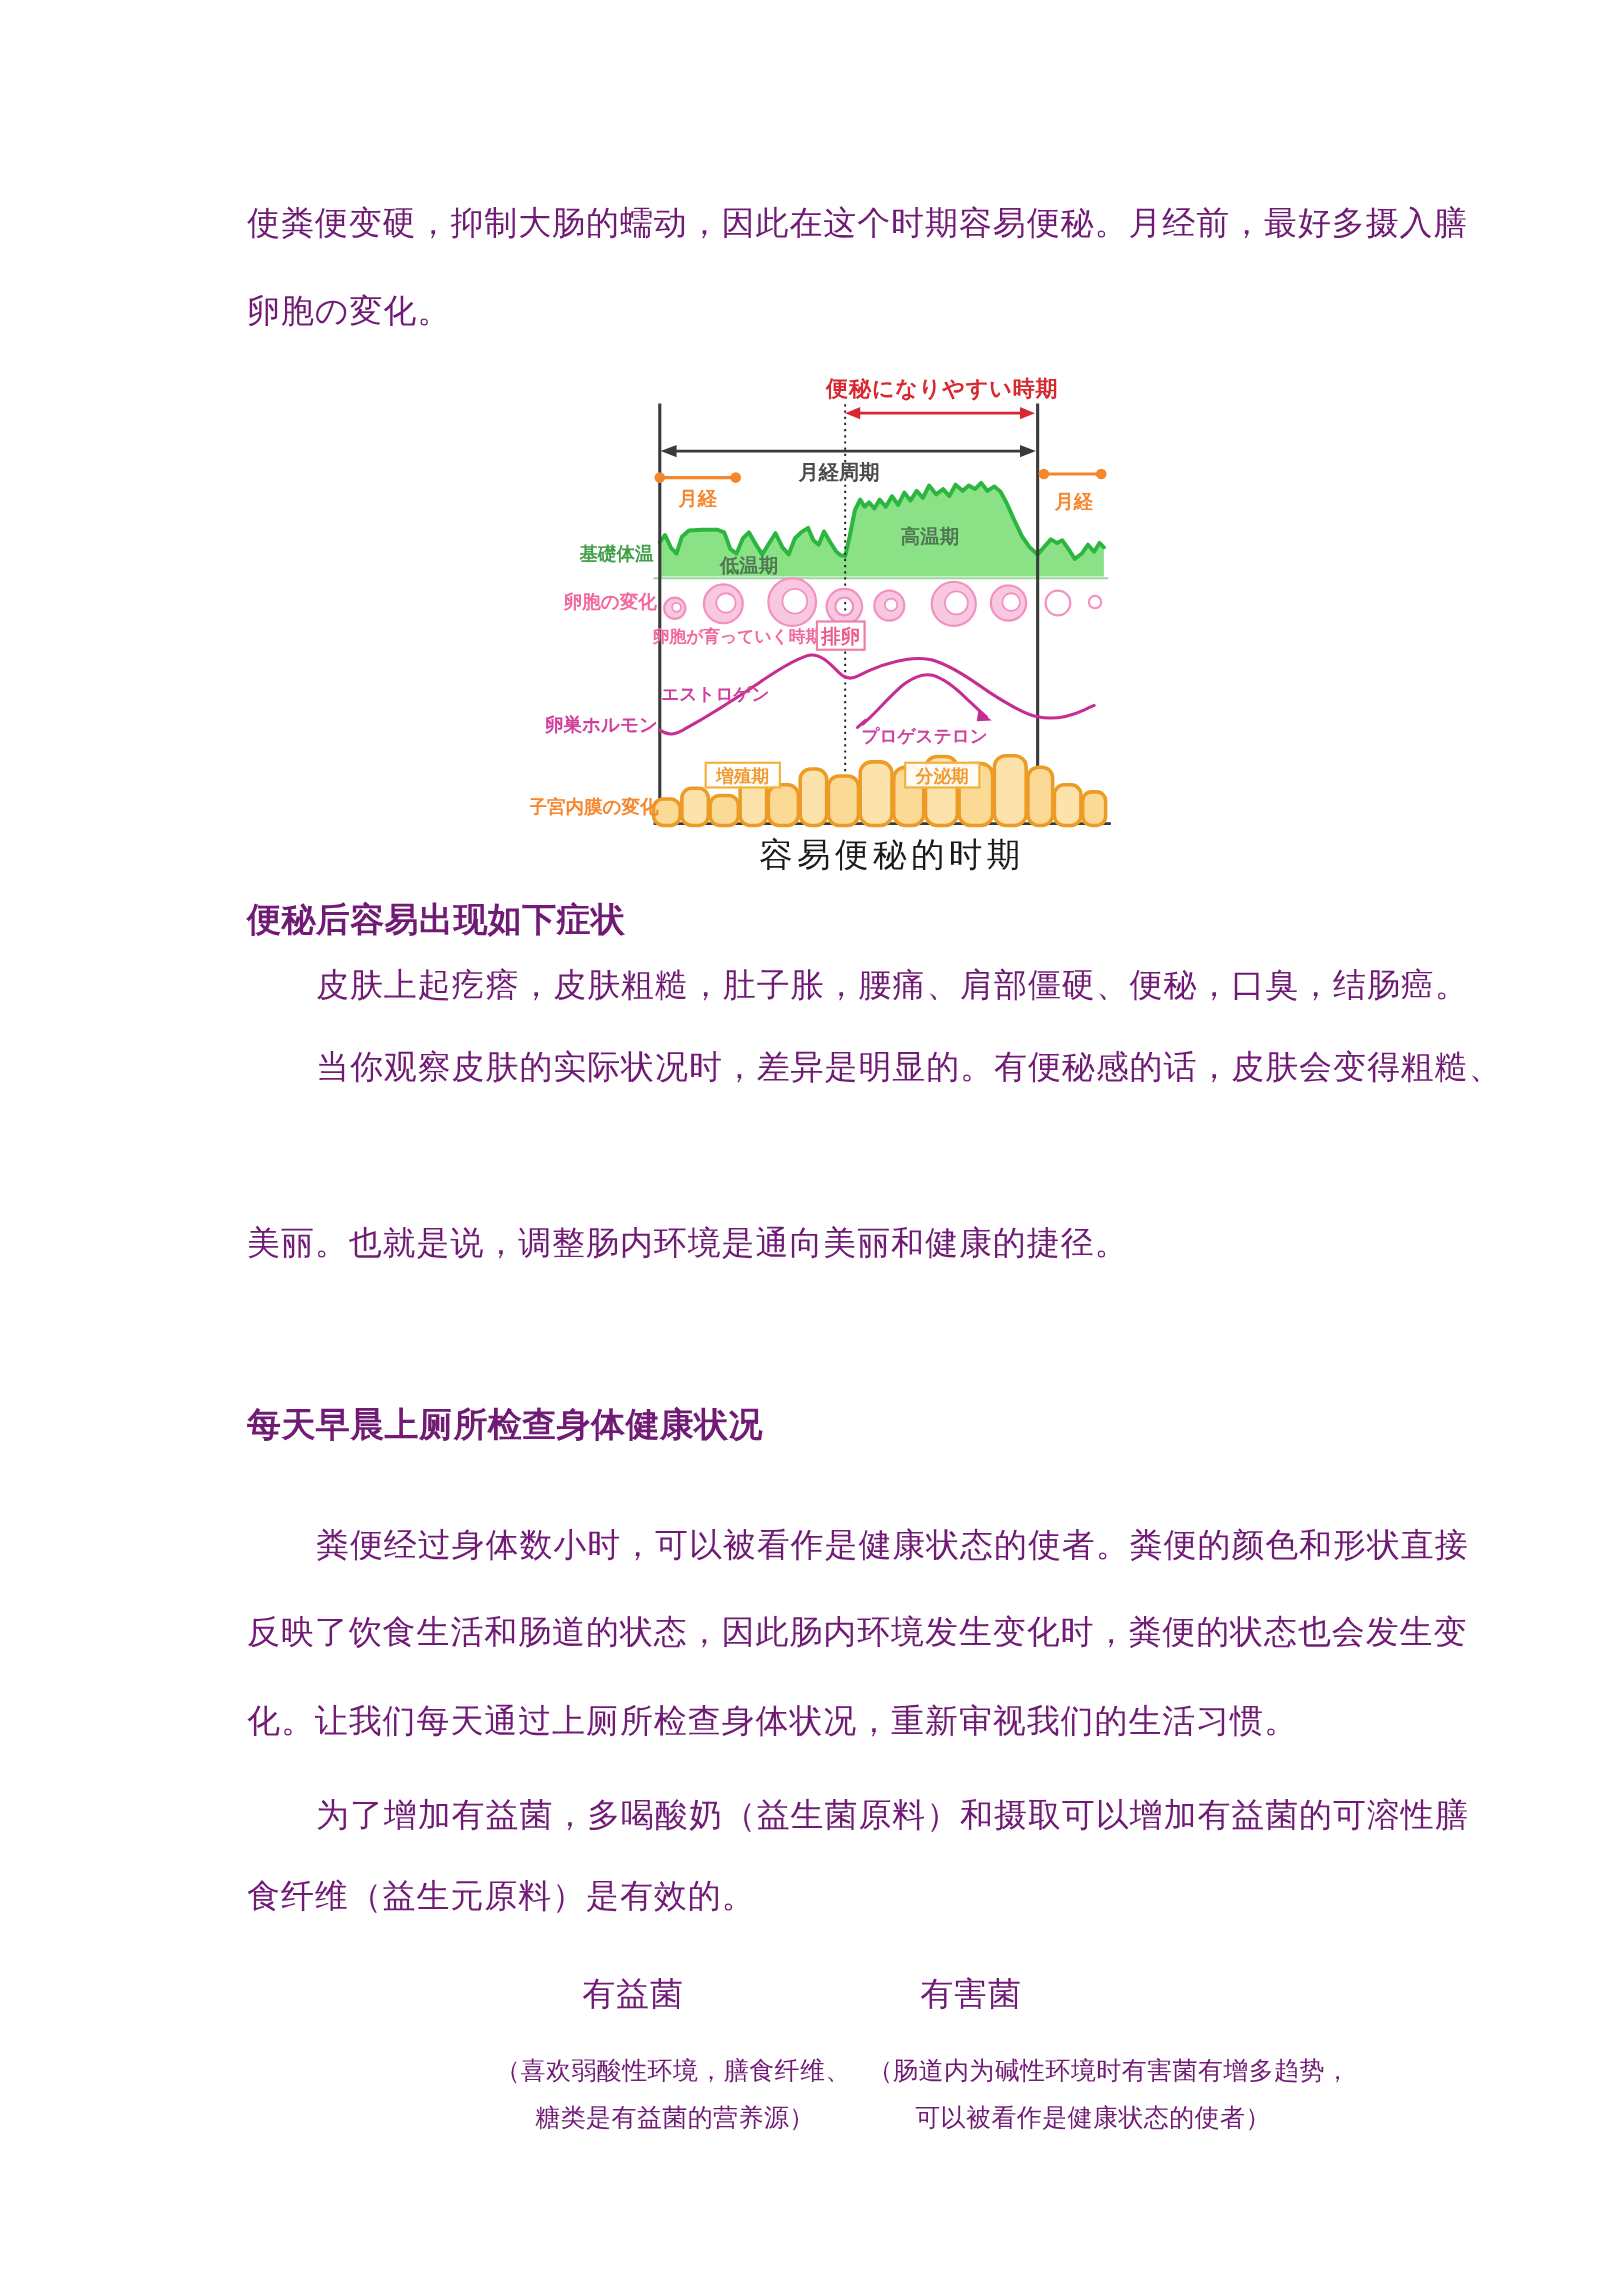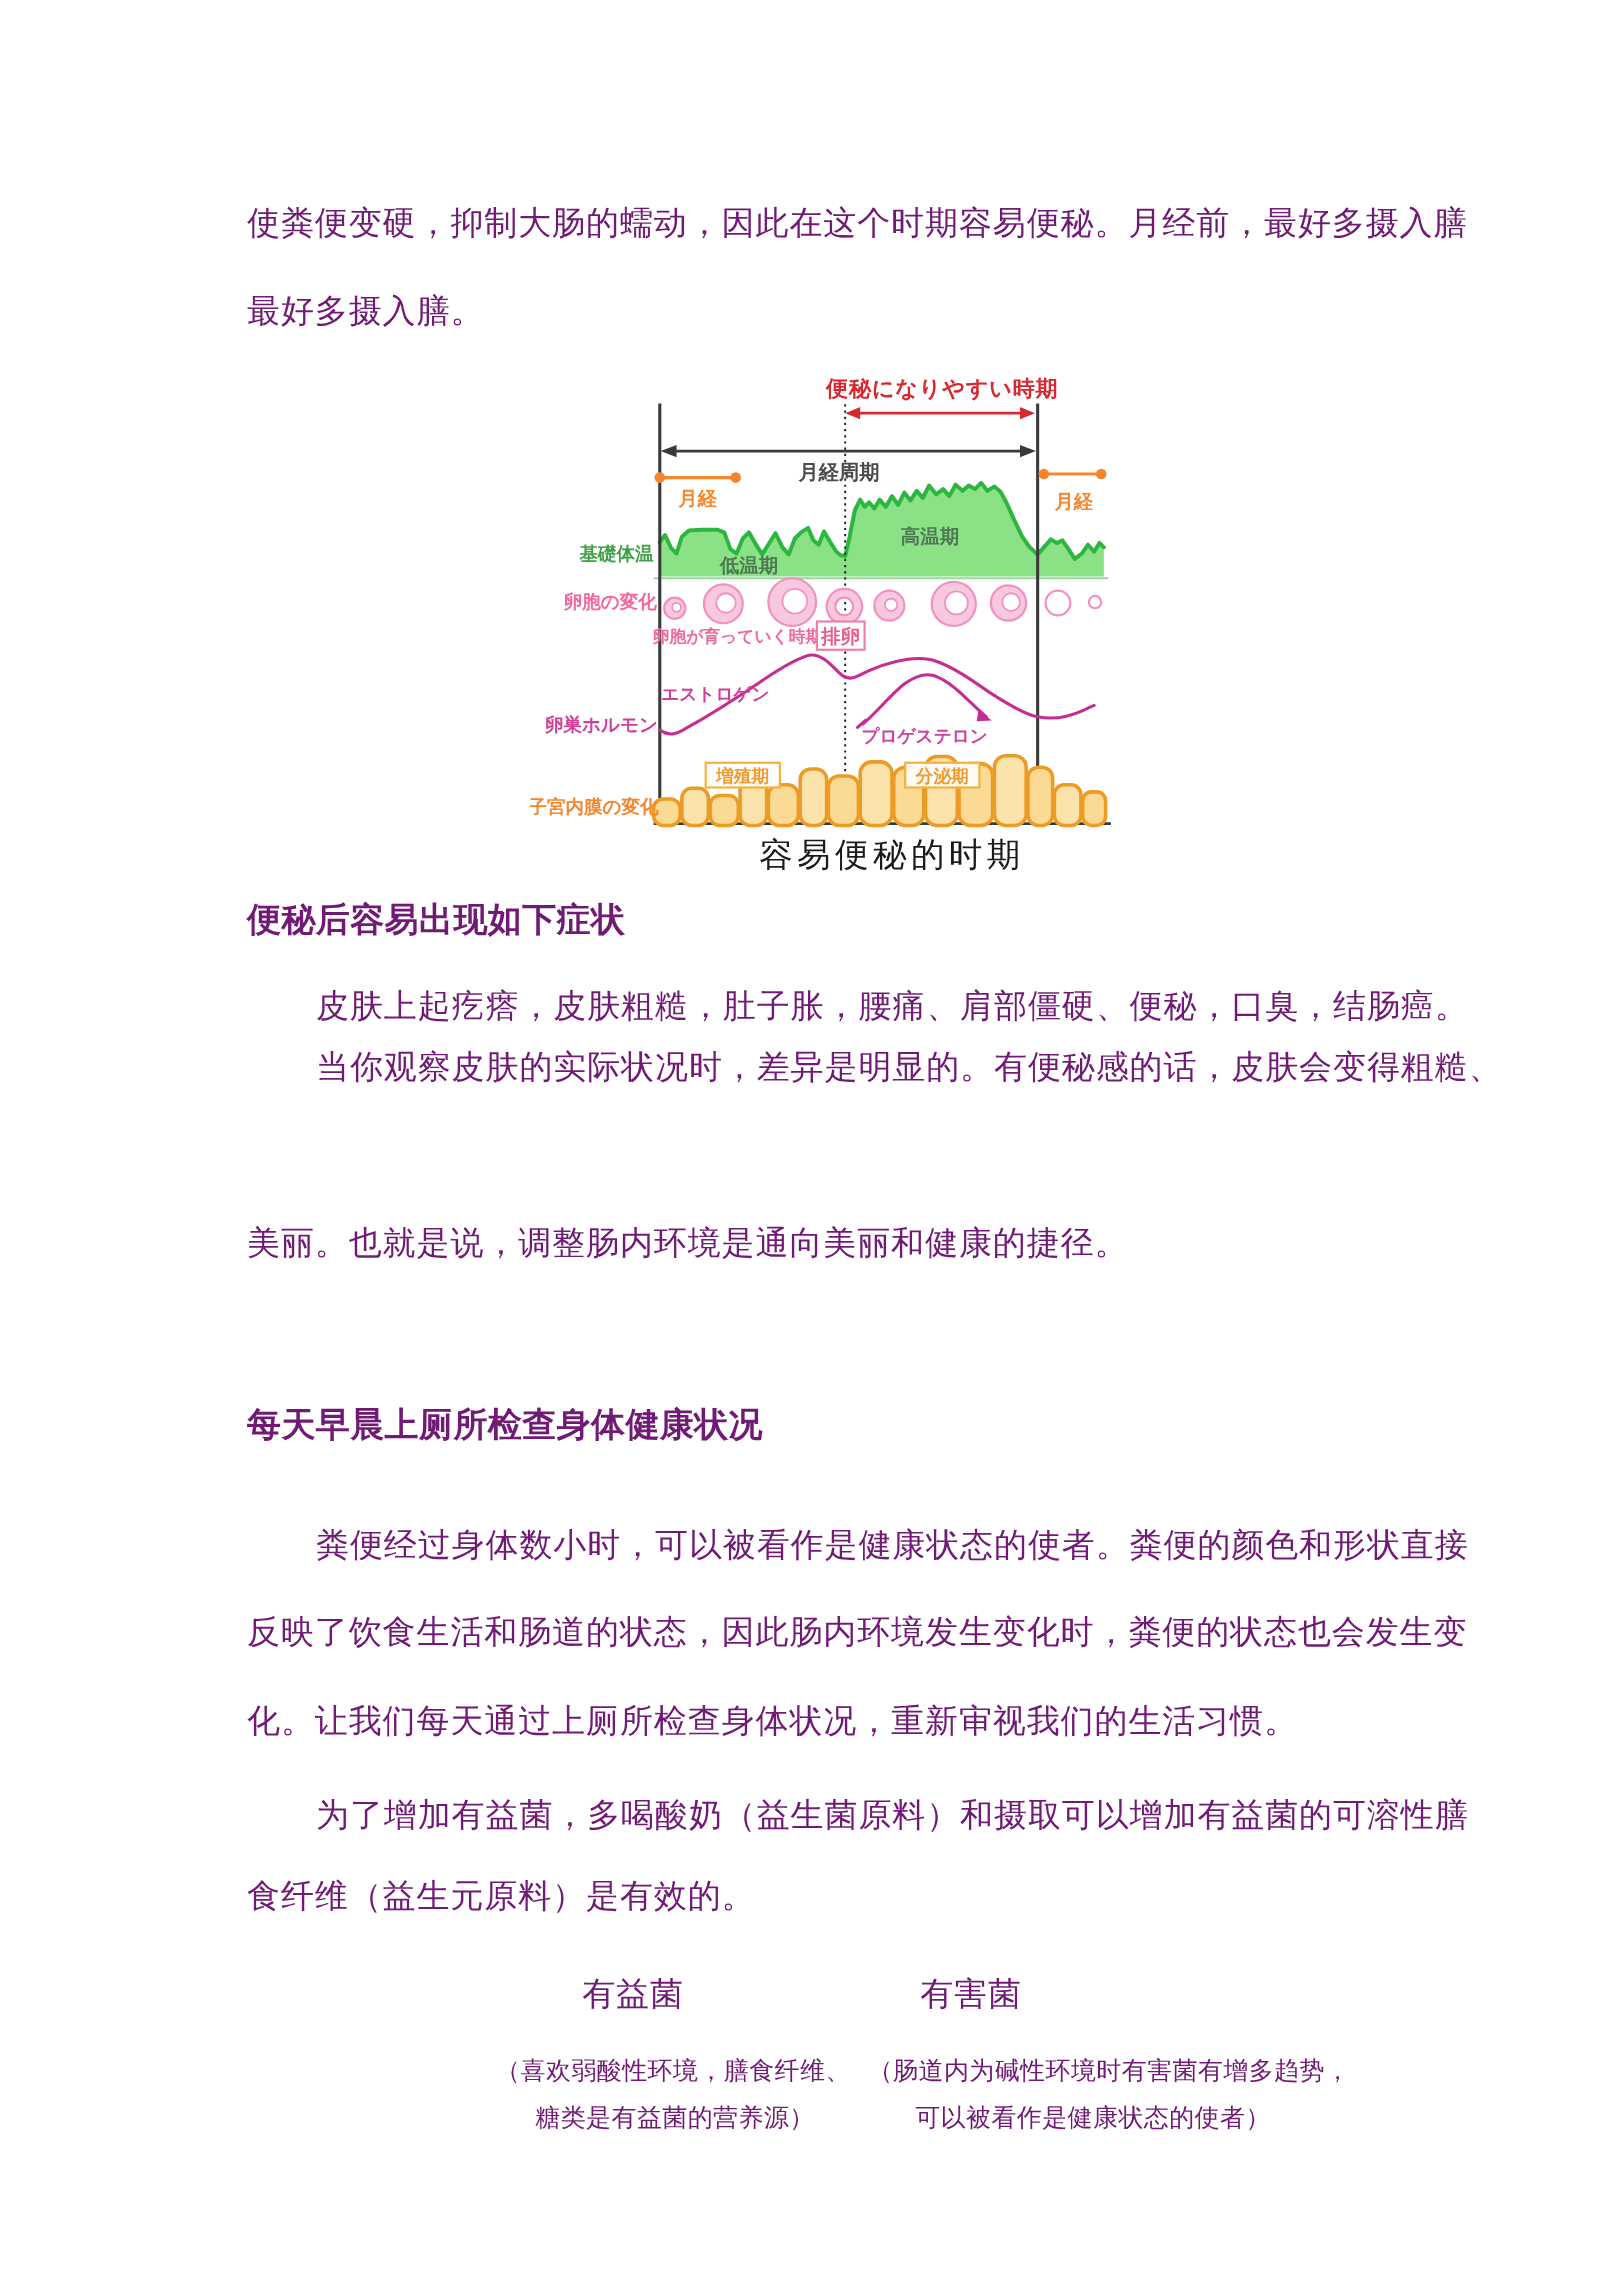--- a/index.html
+++ b/index.html
@@ -24,25 +24,25 @@
   .t.small{font-size:25px;letter-spacing:0.4px;margin-left:28px;}
   .figure-svg{position:absolute;left:530px;top:375px;width:618px;height:508px;}
   .jp{font-family:"Liberation Sans","DejaVu Sans",sans-serif;font-weight:700;}
 </style>
 </head>
 <body>
 
 <div class="page">
 
   <div class="t" style="top:223px;left:247px">使粪便变硬，抑制大肠的蠕动，因此在这个时期容易便秘。月经前，最好多摄入膳</div>
-  <div class="t" style="top:311px;left:247px">最好多摄入膳。</div>
+  <div class="t" style="top:311px;left:247px">卵胞の変化。</div>
 
   <div class="t bold" style="top:920px;left:247px">便秘后容易出现如下症状</div>
 
-  <div class="t" style="top:1006px;left:316px">皮肤上起疙瘩，皮肤粗糙，肚子胀，腰痛、肩部僵硬、便秘，口臭，结肠癌。</div>
+  <div class="t" style="top:985px;left:316px">皮肤上起疙瘩，皮肤粗糙，肚子胀，腰痛、肩部僵硬、便秘，口臭，结肠癌。</div>
   <div class="t" style="top:1067px;left:316px">当你观察皮肤的实际状况时，差异是明显的。有便秘感的话，皮肤会变得粗糙、</div>
   <div class="t bold" style="top:1425px;left:247px">每天早晨上厕所检查身体健康状况</div>
 
   <div class="t" style="top:1243px;left:247px">美丽。也就是说，调整肠内环境是通向美丽和健康的捷径。</div>
 
   <div class="t" style="top:1545px;left:316px">粪便经过身体数小时，可以被看作是健康状态的使者。粪便的颜色和形状直接</div>
   <div class="t" style="top:1632px;left:247px">反映了饮食生活和肠道的状态，因此肠内环境发生变化时，粪便的状态也会发生变</div>
   <div class="t" style="top:1721px;left:247px">化。让我们每天通过上厕所检查身体状况，重新审视我们的生活习惯。</div>
 
   <div class="t" style="top:1815px;left:316px">为了增加有益菌，多喝酸奶（益生菌原料）和摄取可以增加有益菌的可溶性膳</div>

